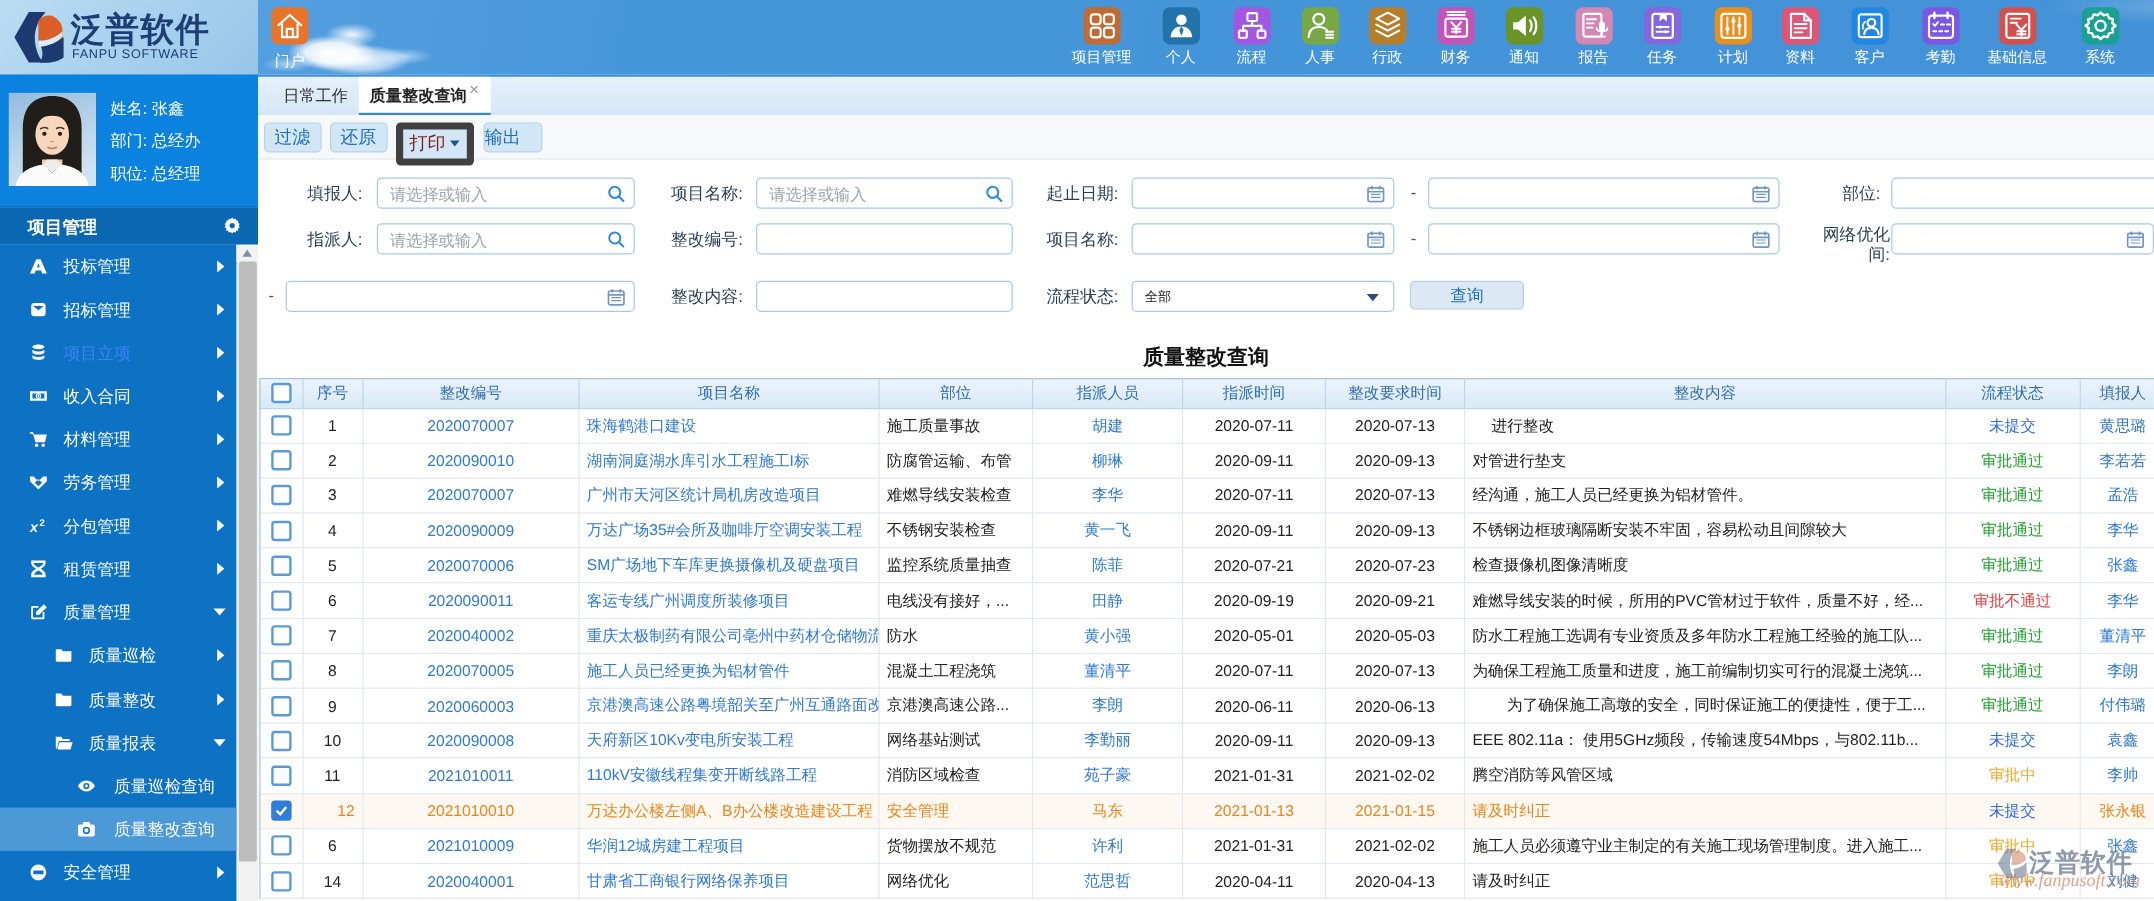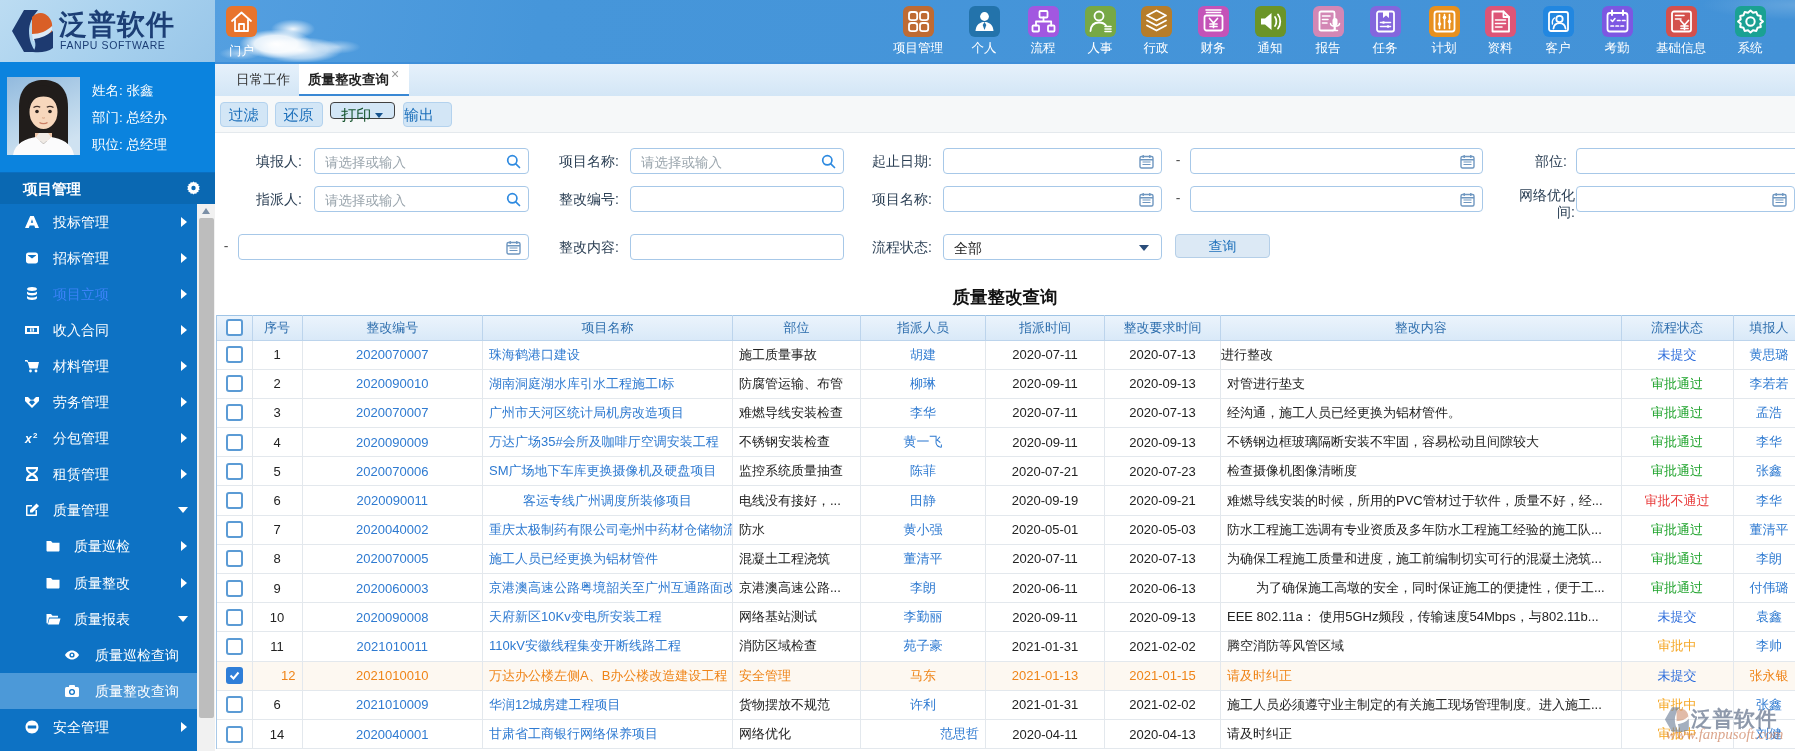--- a/index.html
+++ b/index.html
@@ -270,21 +270,21 @@
 <div class="abs" style="left:215px;top:62px;width:1580px;height:34px;background:linear-gradient(#e6f1fb,#d3e6f6);border-top:2px solid #3f8fd9;"></div>
 <div class="abs" style="left:236px;top:71px;font-size:13.5px;color:#333;">日常工作</div>
 <div class="abs" style="left:298.5px;top:64px;width:110.5px;height:32px;background:#fff;border-bottom:2px solid #3a88d4;"></div>
 <div class="abs" style="left:308px;top:71px;font-size:13.5px;font-weight:bold;color:#222;">质量整改查询</div>
 <div class="abs" style="left:391px;top:66px;font-size:14px;color:#979797;">×</div>
 
 <div class="abs" style="left:215px;top:96px;width:1580px;height:37px;background:#f6f8f9;border-bottom:1px solid #e4e9ed;"></div>
 
 <div class="abs" style="left:219.5px;top:102px;width:48px;height:25px;background:#d3e6f6;border:1px solid #b3d2ee;border-radius:4px;color:#1c6fba;font-size:15px;text-align:center;line-height:23px;">过滤</div>
 <div class="abs" style="left:274.5px;top:102px;width:48px;height:25px;background:#d3e6f6;border:1px solid #b3d2ee;border-radius:4px;color:#1c6fba;font-size:15px;text-align:center;line-height:23px;">还原</div>
-<div class="abs" style="left:330px;top:102px;width:64.5px;height:17px;background:#d3e6f6;border:1px solid #404040;border-radius:4px;color:#14532d;font-size:15px;text-align:center;line-height:23px;">打印 <span style="display:inline-block;width:0;height:0;border-top:5px solid #17548f;border-left:4.5px solid transparent;border-right:4.5px solid transparent;vertical-align:2px;"></span></div>
+<div class="abs" style="left:330px;top:102px;width:64.5px;height:36px;background:#d3e6f6;border:6px solid #404040;border-radius:4px;color:#7f1d1d;font-size:15px;text-align:center;line-height:23px;">打印 <span style="display:inline-block;width:0;height:0;border-top:5px solid #17548f;border-left:4.5px solid transparent;border-right:4.5px solid transparent;vertical-align:2px;"></span></div>
 <div class="abs" style="left:403px;top:102px;width:48.5px;height:25px;background:#d3e6f6;border:1px solid #b3d2ee;border-radius:4px;color:#1c6fba;font-size:15px;line-height:23px;">输出</div>
 <div class="abs" style="left:182.0px;top:152.5px;width:120px;text-align:right;font-size:14px;color:#2b3f54;">填报人:</div>
 <div class="abs" style="left:314.0px;top:147.5px;width:215.0px;height:26px;background:#fff;border:1px solid #a7c8e8;border-radius:4px;">
     <div class="abs" style="left:10px;top:5px;font-size:13.5px;color:#9aa5ad;">请选择或输入</div>
     <svg class="abs" style="right:7px;top:5px;" width="15" height="15" viewBox="0 0 15 15">
       <circle cx="6.3" cy="6.3" r="4.6" fill="none" stroke="#2e8ae0" stroke-width="1.7"></circle>
       <path d="M9.8 9.8 L13.5 13.5" stroke="#2e8ae0" stroke-width="1.7" stroke-linecap="round"></path>
     </svg>
   </div>
 <div class="abs" style="left:499.0px;top:152.5px;width:120px;text-align:right;font-size:14px;color:#2b3f54;">项目名称:</div>
@@ -353,21 +353,21 @@
     <svg class="abs" style="right:7px;top:5px;" width="15" height="15" viewBox="0 0 15 15">
       <rect x="1" y="2.5" width="13" height="11.5" rx="1.5" fill="none" stroke="#6f97c0" stroke-width="1.4"></rect>
       <path d="M4.2 1 L4.2 4 M10.8 1 L10.8 4 M1 5.8 L14 5.8" stroke="#6f97c0" stroke-width="1.4"></path>
       <path d="M3.5 8 L11.5 8 M3.5 10.5 L11.5 10.5" stroke="#6f97c0" stroke-width="1"></path>
     </svg>
   </div>
 <div class="abs" style="left:499.0px;top:238.5px;width:120px;text-align:right;font-size:14px;color:#2b3f54;">整改内容:</div>
 <div class="abs" style="left:630.0px;top:233.5px;width:214.0px;height:26px;background:#fff;border:1px solid #a7c8e8;border-radius:4px;"></div>
 <div class="abs" style="left:812.0px;top:238.5px;width:120px;text-align:right;font-size:14px;color:#2b3f54;">流程状态:</div>
 <div class="abs" style="left:943px;top:233.5px;width:219px;height:26px;background:#fff;border:1px solid #a7c8e8;border-radius:4px;">
- <div class="abs" style="left:10px;top:5px;font-size:14px;color:#222;">全部</div>
+ <div class="abs" style="left:10px;top:5px;font-size:11px;color:#222;">全部</div>
  <div class="abs" style="right:12px;top:10px;width:0;height:0;border-top:6px solid #2a4d7a;border-left:5px solid transparent;border-right:5px solid transparent;"></div>
 </div>
 <div class="abs" style="left:1175px;top:234.0px;width:95px;height:24px;background:#dce9f5;border:1px solid #b5cfe8;border-radius:4px;color:#1c6fba;font-size:14px;text-align:center;line-height:22px;">查询</div>
 <div class="abs" style="left:215px;top:285px;width:1580px;text-align:center;font-size:17.5px;font-weight:bold;color:#111;">质量整改查询</div>
 <table style="position:absolute;left:216px;top:314.5px;border-collapse:collapse;table-layout:fixed;width:1589px;font-size:13px;">
 <colgroup>
       <col style="width:35.5px">
       <col style="width:50px">
       <col style="width:180.5px">
       <col style="width:250px">
@@ -399,21 +399,21 @@
 <td style="border:1px solid #e3e8ed;padding:0 6px;height:29.2px;overflow:hidden;white-space:nowrap;text-align:center;padding:0;">
           <div style="width:17px;height:17px;border:2px solid #5b9bd5;border-radius:3px;background:#fff;margin:0 auto;"></div>
         </td>
 <td style="border:1px solid #e3e8ed;padding:0 6px;height:29.2px;overflow:hidden;white-space:nowrap;text-align:center;color:#222;">1</td>
 <td style="border:1px solid #e3e8ed;padding:0 6px;height:29.2px;overflow:hidden;white-space:nowrap;text-align:center;color:#2e7ad1;">2020070007</td>
 <td style="border:1px solid #e3e8ed;padding:0 6px;height:29.2px;overflow:hidden;white-space:nowrap;color:#2e7ad1;">珠海鹤港口建设</td>
 <td style="border:1px solid #e3e8ed;padding:0 6px;height:29.2px;overflow:hidden;white-space:nowrap;color:#222;">施工质量事故</td>
 <td style="border:1px solid #e3e8ed;padding:0 6px;height:29.2px;overflow:hidden;white-space:nowrap;text-align:center;color:#2e7ad1;">胡建</td>
 <td style="border:1px solid #e3e8ed;padding:0 6px;height:29.2px;overflow:hidden;white-space:nowrap;text-align:center;color:#222;">2020-07-11</td>
 <td style="border:1px solid #e3e8ed;padding:0 6px;height:29.2px;overflow:hidden;white-space:nowrap;text-align:center;color:#222;">2020-07-13</td>
-<td style="border:1px solid #e3e8ed;padding:0 0;height:29.2px;overflow:hidden;white-space:nowrap;color:#222;">进行整改</td>
+<td style="border:1px solid #e3e8ed;padding:0 22px;height:29.2px;overflow:hidden;white-space:nowrap;color:#222;">进行整改</td>
 <td style="border:1px solid #e3e8ed;padding:0 6px;height:29.2px;overflow:hidden;white-space:nowrap;text-align:center;color:#2d6cdb;">未提交</td>
 <td style="border:1px solid #e3e8ed;padding:0 6px;height:29.2px;overflow:hidden;white-space:nowrap;text-align:center;color:#2e7ad1;">黄思璐</td>
 </tr>
 <tr style="height:29.2px;background:#fff;">
 <td style="border:1px solid #e3e8ed;padding:0 6px;height:29.2px;overflow:hidden;white-space:nowrap;text-align:center;padding:0;">
           <div style="width:17px;height:17px;border:2px solid #5b9bd5;border-radius:3px;background:#fff;margin:0 auto;"></div>
         </td>
 <td style="border:1px solid #e3e8ed;padding:0 6px;height:29.2px;overflow:hidden;white-space:nowrap;text-align:center;color:#222;">2</td>
 <td style="border:1px solid #e3e8ed;padding:0 6px;height:29.2px;overflow:hidden;white-space:nowrap;text-align:center;color:#2e7ad1;">2020090010</td>
 <td style="border:1px solid #e3e8ed;padding:0 6px;height:29.2px;overflow:hidden;white-space:nowrap;color:#2e7ad1;">湖南洞庭湖水库引水工程施工I标</td>
@@ -469,21 +469,21 @@
 <td style="border:1px solid #e3e8ed;padding:0 6px;height:29.2px;overflow:hidden;white-space:nowrap;color:#222;">检查摄像机图像清晰度</td>
 <td style="border:1px solid #e3e8ed;padding:0 6px;height:29.2px;overflow:hidden;white-space:nowrap;text-align:center;color:#1fa32c;">审批通过</td>
 <td style="border:1px solid #e3e8ed;padding:0 6px;height:29.2px;overflow:hidden;white-space:nowrap;text-align:center;color:#2e7ad1;">张鑫</td>
 </tr>
 <tr style="height:29.2px;background:#fff;">
 <td style="border:1px solid #e3e8ed;padding:0 6px;height:29.2px;overflow:hidden;white-space:nowrap;text-align:center;padding:0;">
           <div style="width:17px;height:17px;border:2px solid #5b9bd5;border-radius:3px;background:#fff;margin:0 auto;"></div>
         </td>
 <td style="border:1px solid #e3e8ed;padding:0 6px;height:29.2px;overflow:hidden;white-space:nowrap;text-align:center;color:#222;">6</td>
 <td style="border:1px solid #e3e8ed;padding:0 6px;height:29.2px;overflow:hidden;white-space:nowrap;text-align:center;color:#2e7ad1;">2020090011</td>
-<td style="border:1px solid #e3e8ed;padding:0 6px;height:29.2px;overflow:hidden;white-space:nowrap;color:#2e7ad1;text-align:center;">客运专线广州调度所装修项目</td>
+<td style="border:1px solid #e3e8ed;padding:0 6px;height:29.2px;overflow:hidden;white-space:nowrap;color:#2e7ad1;">客运专线广州调度所装修项目</td>
 <td style="border:1px solid #e3e8ed;padding:0 6px;height:29.2px;overflow:hidden;white-space:nowrap;color:#222;">电线没有接好，...</td>
 <td style="border:1px solid #e3e8ed;padding:0 6px;height:29.2px;overflow:hidden;white-space:nowrap;text-align:center;color:#2e7ad1;">田静</td>
 <td style="border:1px solid #e3e8ed;padding:0 6px;height:29.2px;overflow:hidden;white-space:nowrap;text-align:center;color:#222;">2020-09-19</td>
 <td style="border:1px solid #e3e8ed;padding:0 6px;height:29.2px;overflow:hidden;white-space:nowrap;text-align:center;color:#222;">2020-09-21</td>
 <td style="border:1px solid #e3e8ed;padding:0 6px;height:29.2px;overflow:hidden;white-space:nowrap;color:#222;">难燃导线安装的时候，所用的PVC管材过于软件，质量不好，经...</td>
 <td style="border:1px solid #e3e8ed;padding:0 6px;height:29.2px;overflow:hidden;white-space:nowrap;text-align:center;color:#e83a3a;">审批不通过</td>
 <td style="border:1px solid #e3e8ed;padding:0 6px;height:29.2px;overflow:hidden;white-space:nowrap;text-align:center;color:#2e7ad1;">李华</td>
 </tr>
 <tr style="height:29.2px;background:#fff;">
 <td style="border:1px solid #e3e8ed;padding:0 6px;height:29.2px;overflow:hidden;white-space:nowrap;text-align:center;padding:0;">
@@ -593,21 +593,21 @@
 <td style="border:1px solid #e3e8ed;padding:0 6px;height:29.2px;overflow:hidden;white-space:nowrap;text-align:center;color:#2e7ad1;">张鑫</td>
 </tr>
 <tr style="height:29.2px;background:#fff;">
 <td style="border:1px solid #e3e8ed;padding:0 6px;height:29.2px;overflow:hidden;white-space:nowrap;text-align:center;padding:0;">
           <div style="width:17px;height:17px;border:2px solid #5b9bd5;border-radius:3px;background:#fff;margin:0 auto;"></div>
         </td>
 <td style="border:1px solid #e3e8ed;padding:0 6px;height:29.2px;overflow:hidden;white-space:nowrap;text-align:center;color:#222;">14</td>
 <td style="border:1px solid #e3e8ed;padding:0 6px;height:29.2px;overflow:hidden;white-space:nowrap;text-align:center;color:#2e7ad1;">2020040001</td>
 <td style="border:1px solid #e3e8ed;padding:0 6px;height:29.2px;overflow:hidden;white-space:nowrap;color:#2e7ad1;">甘肃省工商银行网络保养项目</td>
 <td style="border:1px solid #e3e8ed;padding:0 6px;height:29.2px;overflow:hidden;white-space:nowrap;color:#222;">网络优化</td>
-<td style="border:1px solid #e3e8ed;padding:0 6px;height:29.2px;overflow:hidden;white-space:nowrap;text-align:right;color:#2e7ad1;margin-top:25px;">范思哲</td>
+<td style="border:1px solid #e3e8ed;padding:0 6px;height:29.2px;overflow:hidden;white-space:nowrap;text-align:center;color:#2e7ad1;margin-top:25px;">范思哲</td>
 <td style="border:1px solid #e3e8ed;padding:0 6px;height:29.2px;overflow:hidden;white-space:nowrap;text-align:center;color:#222;">2020-04-11</td>
 <td style="border:1px solid #e3e8ed;padding:0 6px;height:29.2px;overflow:hidden;white-space:nowrap;text-align:center;color:#222;">2020-04-13</td>
 <td style="border:1px solid #e3e8ed;padding:0 6px;height:29.2px;overflow:hidden;white-space:nowrap;color:#222;">请及时纠正</td>
 <td style="border:1px solid #e3e8ed;padding:0 6px;height:29.2px;overflow:hidden;white-space:nowrap;text-align:center;color:#f5a623;">审批中</td>
 <td style="border:1px solid #e3e8ed;padding:0 6px;height:29.2px;overflow:hidden;white-space:nowrap;text-align:center;color:#2e7ad1;">刘健</td>
 </tr>
 </tbody>
   </table>
 <div class="abs" style="left:216px;top:314.5px;width:1px;height:434px;background:#a9c9e8;"></div>
 <div class="abs" style="left:1662px;top:706px;opacity:0.62;"><svg width="28" height="27" viewBox="0 0 48 46">

